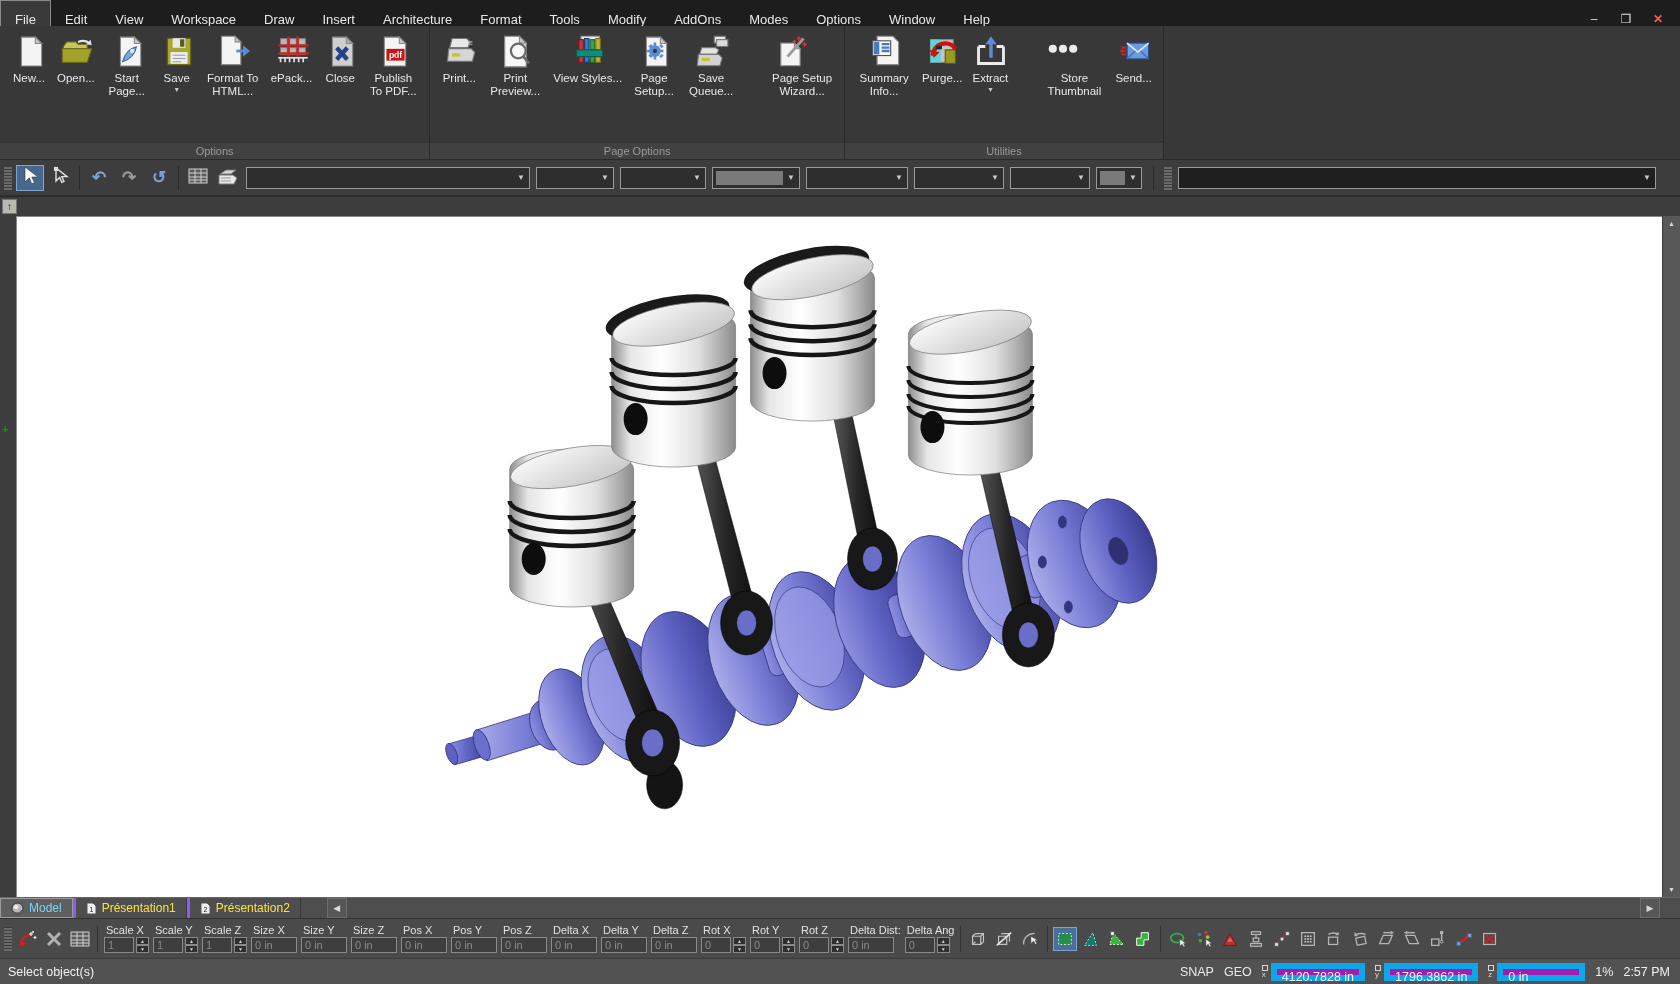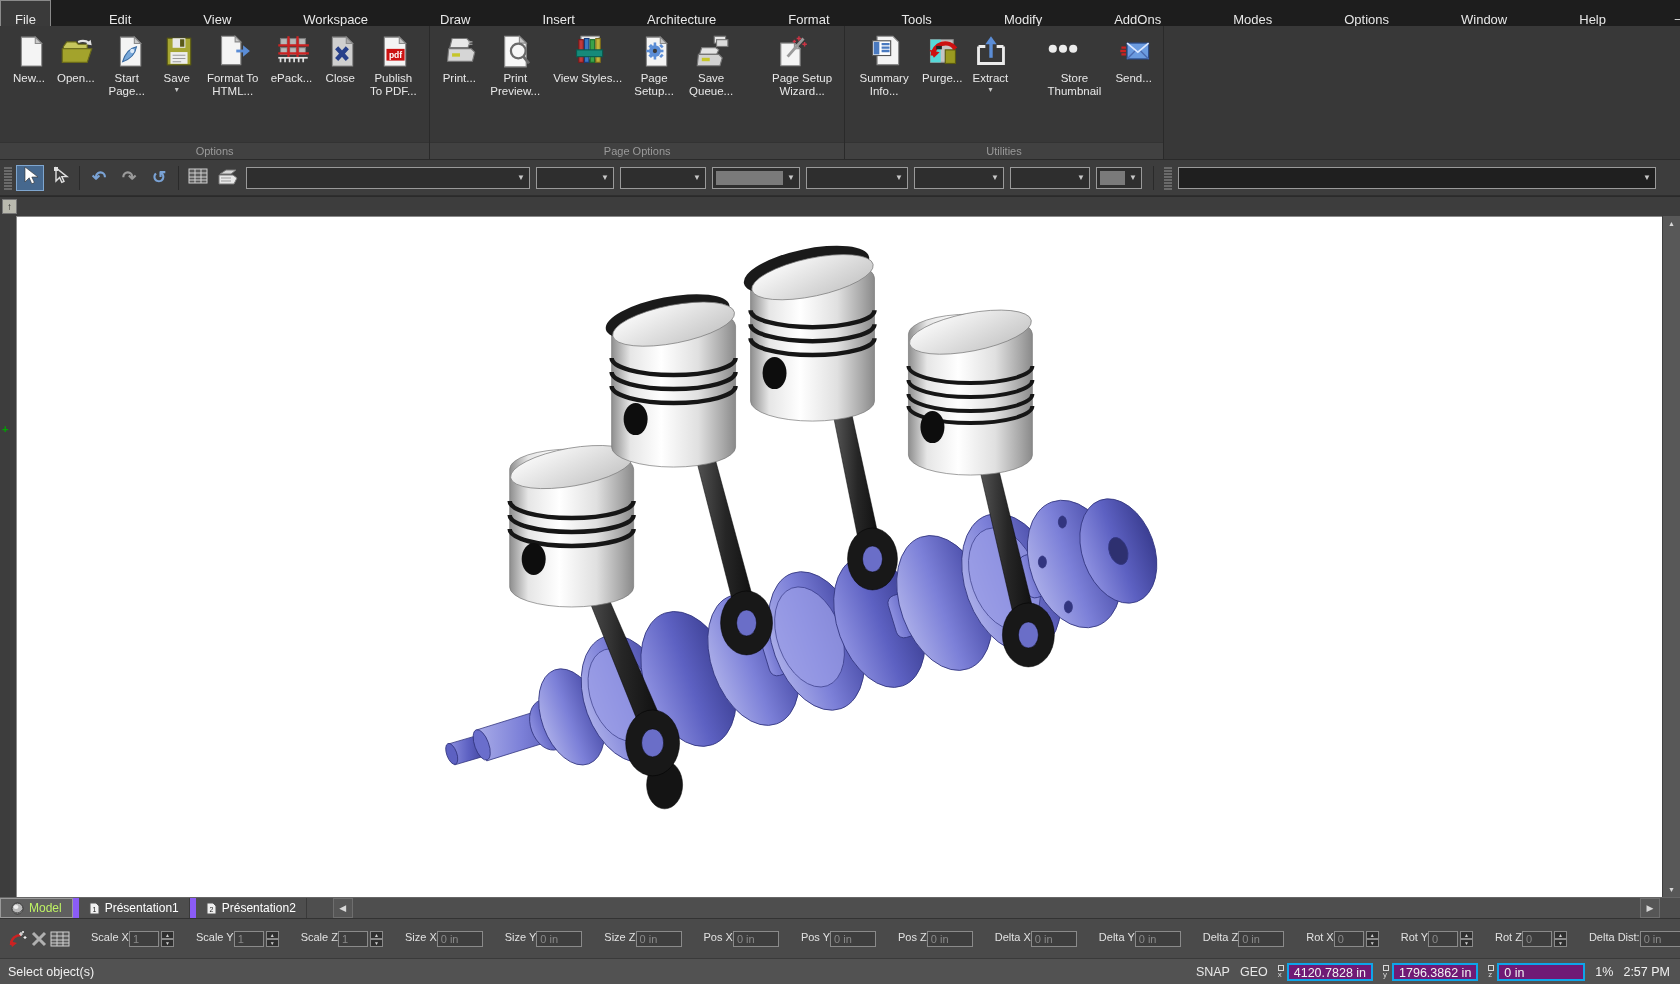--- a/index.html
+++ b/index.html
@@ -2,21 +2,21 @@
 <html><head>
 <meta charset="utf-8">
 <style>
   * { margin:0; padding:0; box-sizing:border-box; }
   html,body { width:1680px; height:984px; overflow:hidden; background:#2a2a2a;
               font-family:"Liberation Sans", sans-serif; -webkit-user-select:none; user-select:none; }
   .app { position:relative; width:1680px; height:984px; }
 
   
   .menubar { position:absolute; left:0; top:0; width:1680px; height:38px; background:#1d1d1d;
-             display:flex; align-items:stretch; color:#e8e8e8; font-size:13px;gap:44px; }
+             display:flex; align-items:stretch; color:#e8e8e8; font-size:13px; }
   .menu-item { padding:0 14px; display:flex; align-items:center; cursor:default; }
   .menu-item.active { background:#3a3a3a; border:1px solid #8a8a8a; border-bottom:none; }
   .win-controls { margin-left:auto; display:flex; align-items:center; gap:4px; padding-right:8px; }
   .win-btn { width:28px; height:20px; display:flex; align-items:center; justify-content:center;
              color:#e0e0e0; font-size:12px; }
   .win-btn.close { color:#ff5a52; font-weight:bold; }
 
   
   .ribbon { position:absolute; left:0; top:26px; width:1680px; height:134px; background:#383838;
             display:flex; border-bottom:1px solid #2a2a2a; }
@@ -59,32 +59,32 @@
             border-top:1px solid #8a8a8a; border-left:1px solid #8a8a8a; }
   .canvas svg { width:100%; height:100%; display:block; }
   .vscroll { position:absolute; right:0; top:19px; width:17px; height:681px; background:#585858; }
   .vs-arrow { position:absolute; left:0; width:17px; height:15px; color:#d8d8d8; font-size:7px;
               text-align:center; line-height:15px; background:#585858; }
   .vs-arrow.up { top:0; } .vs-arrow.down { bottom:0; }
 
   
   .tabbar { position:absolute; left:0; top:897px; width:1680px; height:21px; background:#4e4e4e;
             border-top:1px solid #666; display:flex; align-items:stretch; }
-  .tab { display:flex; align-items:center; gap:5px; padding:0 10px; font-size:12px; color:#ffffff;
-         border-right:1px solid #3a3a3a; border-left:6px solid #8b5cf6; }
-  .tab.active { background:#5f5f5f; color:#bef264; border:1px solid #9a9a9a; }
+  .tab { display:flex; align-items:center; gap:5px; padding:0 10px; font-size:12px; color:#fde047;
+         border-right:1px solid #3a3a3a; border-left:3px solid #8b5cf6; }
+  .tab.active { background:#5f5f5f; color:#7dd3fc; border:1px solid #9a9a9a; }
   .tab-scroll { width:20px; display:flex; align-items:center; justify-content:center; color:#d8d8d8;
                 font-size:9px; background:#565656; border:1px solid #6e6e6e; }
   .tab-scroll.left { margin-left:26px; }
   .tab-scroll.right { margin-left:auto; margin-right:20px; }
 
   
   .inspector { position:absolute; left:0; top:918px; width:1680px; height:40px; background:#4a4a4a;
                border-top:1px solid #333; display:flex; align-items:center; }
-  .field { display:flex; flex-direction:row; margin:0 10px; }
+  .field { display:flex; flex-direction:column; margin:0 2px; }
   .flabel { color:#e2e2e2; font-size:11px; line-height:13px; padding-left:2px; white-space:nowrap; }
   .frow { display:flex; align-items:center; }
   .finput { background:#3e3e3e; border:1px solid #8a8a8a; color:#8a8a8a; font-size:11px;
             height:16px; padding:0 3px; font-family:"Liberation Sans", sans-serif; }
   .finput.narrow { width:30px; } .finput.wide { width:46px; }
   .spin { display:flex; flex-direction:column; margin-left:2px; }
   .spin span { width:13px; height:8px; background:#2f2f2f; border:1px solid #8a8a8a; color:#cfcfcf;
                font-size:5px; line-height:6px; text-align:center; }
   .ti { width:24px; height:24px; display:flex; align-items:center; justify-content:center; margin:0 1px; }
   .ti.active { background:#4a6f9a; border:1px solid #7fa6cf; }
@@ -93,21 +93,21 @@
   
   .statusbar { position:absolute; left:0; top:958px; width:1680px; height:26px; background:#525252;
                border-top:1px solid #3a3a3a; display:flex; align-items:center; color:#f0f0f0; font-size:12.5px; }
   .status-msg { padding-left:8px; }
   .status-right { margin-left:auto; display:flex; align-items:center; gap:10px; padding-right:10px; }
   .mode { color:#e8e8e8; }
   .chip { display:flex; align-items:center; gap:3px; }
   .axis-ico { display:flex; flex-direction:column; align-items:flex-start; line-height:6px; }
   .axis-ico .bx { width:6px; height:6px; border:1px solid #d8d8d8; }
   .axis-ico .al { color:#d8d8d8; font-size:8px; line-height:8px; }
-  .coord-box { background:#701a75; border:2px solid #0ea5e9; color:#f2f2f2; font-size:12.5px;
+  .coord-box { background:#a21caf; border:6px solid #0ea5e9; color:#f2f2f2; font-size:12.5px;
                padding:1px 5px; min-width:86px; height:18px; line-height:15px; }
   .coord-box.z { min-width:88px; }
 </style>
 </head>
 <body>
 
 <div class="app">
 
   <div class="menubar">
     <div class="menu-item active">File</div>

